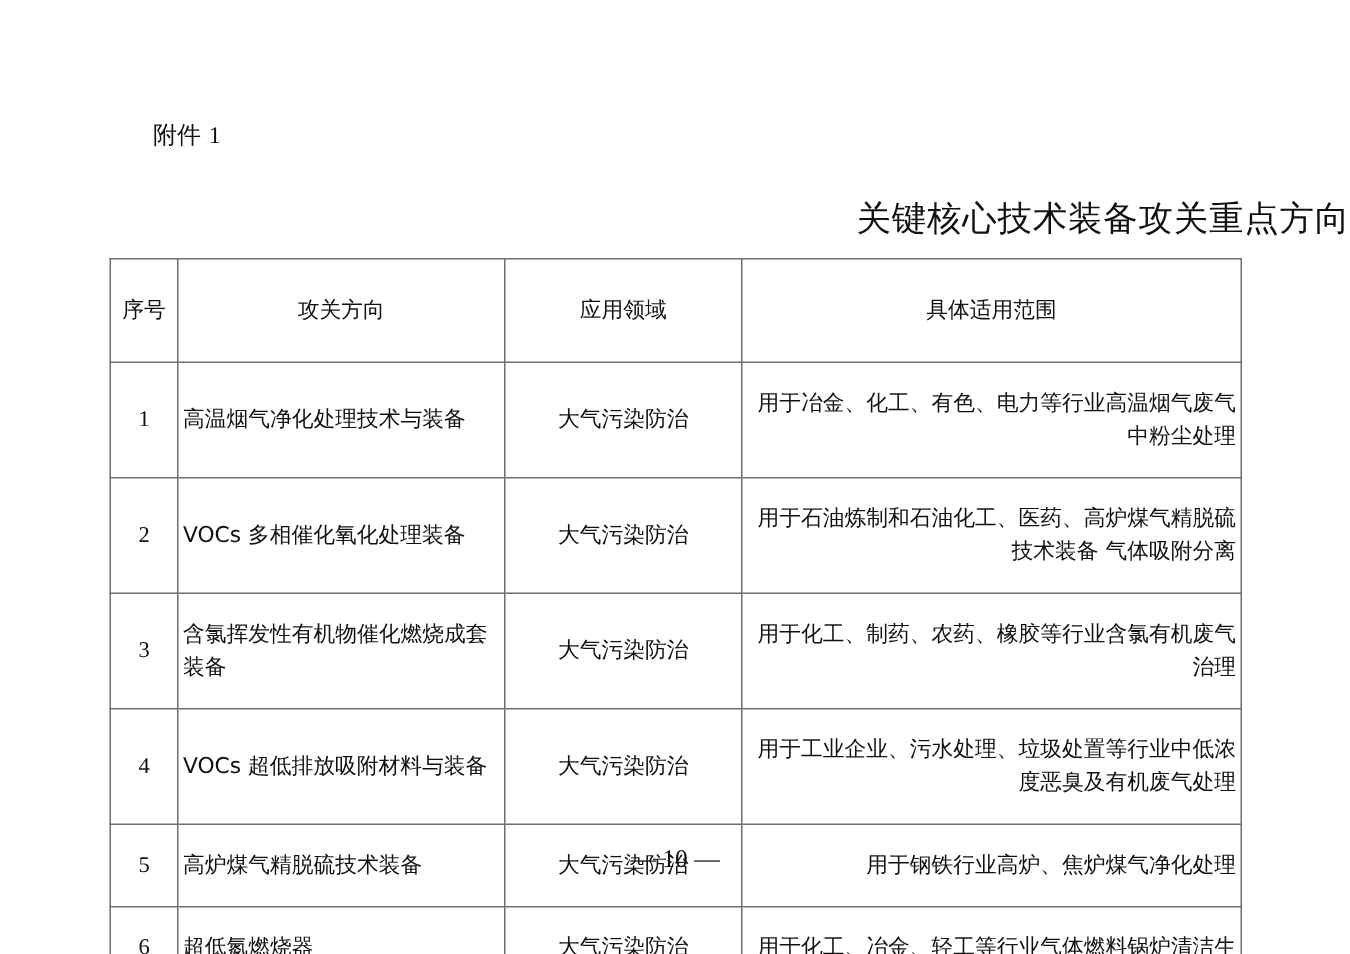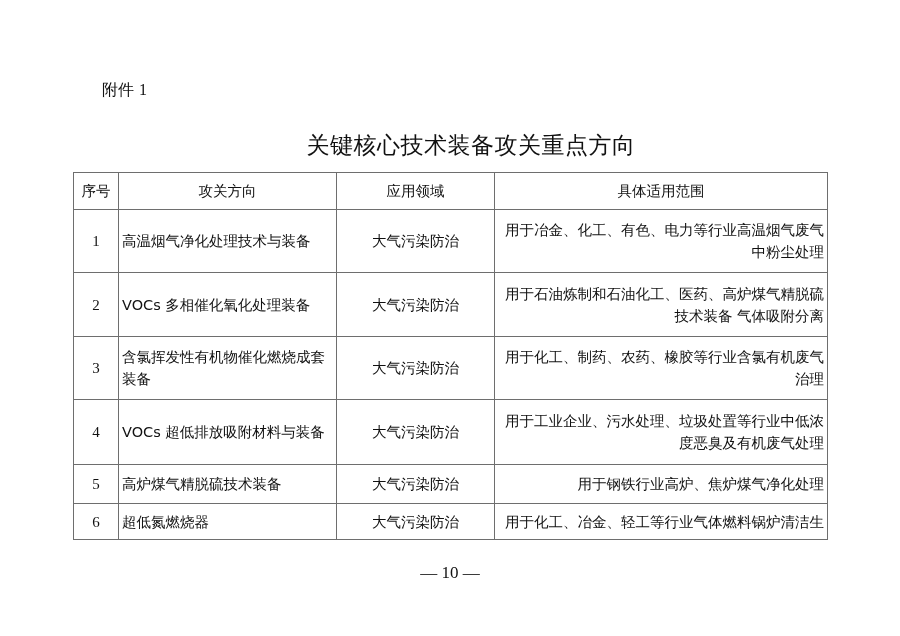--- a/index.html
+++ b/index.html
@@ -1,25 +1,25 @@
 <!DOCTYPE html>
 <html><head>
 <meta charset="utf-8">
 <style>
   html, body { margin:0; padding:0; background:#ffffff; }
   body { width:900px; height:636px; position:relative; overflow:hidden;
          font-family:"DejaVu Sans", sans-serif; color:#111; }
   .attach { position:absolute; left:78px; top:80px; font-size:16px;margin-left:24px; }
   .attach .num { font-family:"Liberation Serif", serif; }
-  .title { position:absolute; left:0; width:900px; top:130px; text-align:center;
+  .title { position:absolute; left:0; width:900px; top:130px; text-align:right;
            font-size:23px; padding-left:42px; box-sizing:border-box; letter-spacing:0.5px; }
   table { position:absolute; left:73px; top:172px; border-collapse:collapse;
           table-layout:fixed; width:754px; }
   td, th { border:1px solid #6e6e6e; font-weight:normal; font-size:14.5px; line-height:22px;
-           vertical-align:middle; padding:0 3px; }
+           vertical-align:middle; padding:16px 3px; }
   th { height:36px; text-align:center; }
   td.c0 { text-align:center; font-family:"Liberation Serif", serif; font-size:15px; }
   td.c1 { text-align:left; }
   td.c2 { text-align:center; }
   td.c3 { text-align:right;margin-left:32px; }
   .page { position:absolute; top:563px; left:0; width:900px; text-align:center;
           font-family:"Liberation Serif", serif; font-size:17px; }
 </style>
 </head>
 <body>

